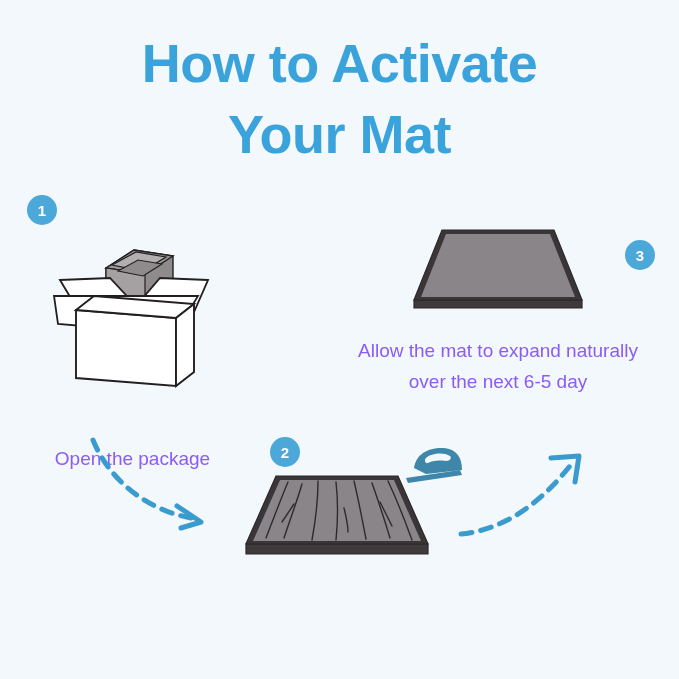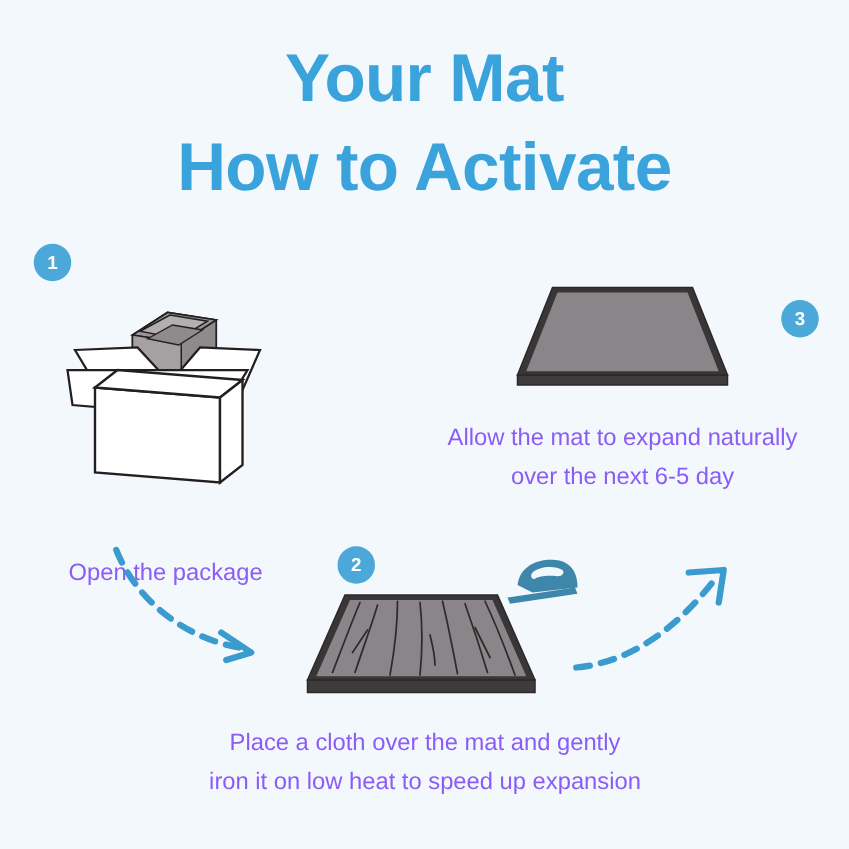--- a/index.html
+++ b/index.html
@@ -71,22 +71,22 @@
   #illus-iron  { left: 400px; top: 440px; }
   #arrow-1     { left: 85px;  top: 432px; }
   #arrow-2     { left: 455px; top: 438px; }
 </style>
 </head>
 <body>
 
 <div id="infographic">
 
   <div id="title-block" class="abs">
+    <span class="tline">How to Activate</span>
     <span class="tline">Your Mat</span>
-    <span class="tline">How to Activate</span>
   </div>
 
   <div id="badge-1" class="abs step-badge">
     <span>1</span>
   </div>
 
   <div id="illus-box" class="abs">
     <svg width="175" height="175" viewBox="0 0 175 175">
 
       <g>
@@ -154,24 +154,20 @@
         <path d="M122 13 C126 30, 130 50, 134 71"></path>
         <path d="M140 15 C146 32, 152 50, 158 70"></path>
         <path d="M156 13 C164 30, 172 50, 180 72"></path>
         <path d="M62 36 C58 42, 54 48, 50 54"></path>
         <path d="M112 40 C114 48, 116 56, 116 64"></path>
         <path d="M148 34 C152 42, 156 50, 160 58"></path>
       </g>
     </svg>
   </div>
 
-  <div id="caption-2" class="abs caption">
-    <div>Place a cloth over the mat and gently</div>
-    <div>iron it on low heat to speed up expansion</div>
-  </div>
 
   <div id="arrow-1" class="abs">
     <svg width="140" height="110" viewBox="0 0 140 110">
       <path d="M8 8 C24 48, 62 78, 106 86" stroke="#3a9bce" stroke-width="5" fill="none" stroke-linecap="round" stroke-dasharray="11 9"></path>
       <path d="M92 74 L116 90 L96 96" stroke="#3a9bce" stroke-width="5" fill="none" stroke-linecap="round" stroke-linejoin="round"></path>
     </svg>
   </div>
 
   <div id="arrow-2" class="abs">
     <svg width="150" height="110" viewBox="0 0 150 110">

